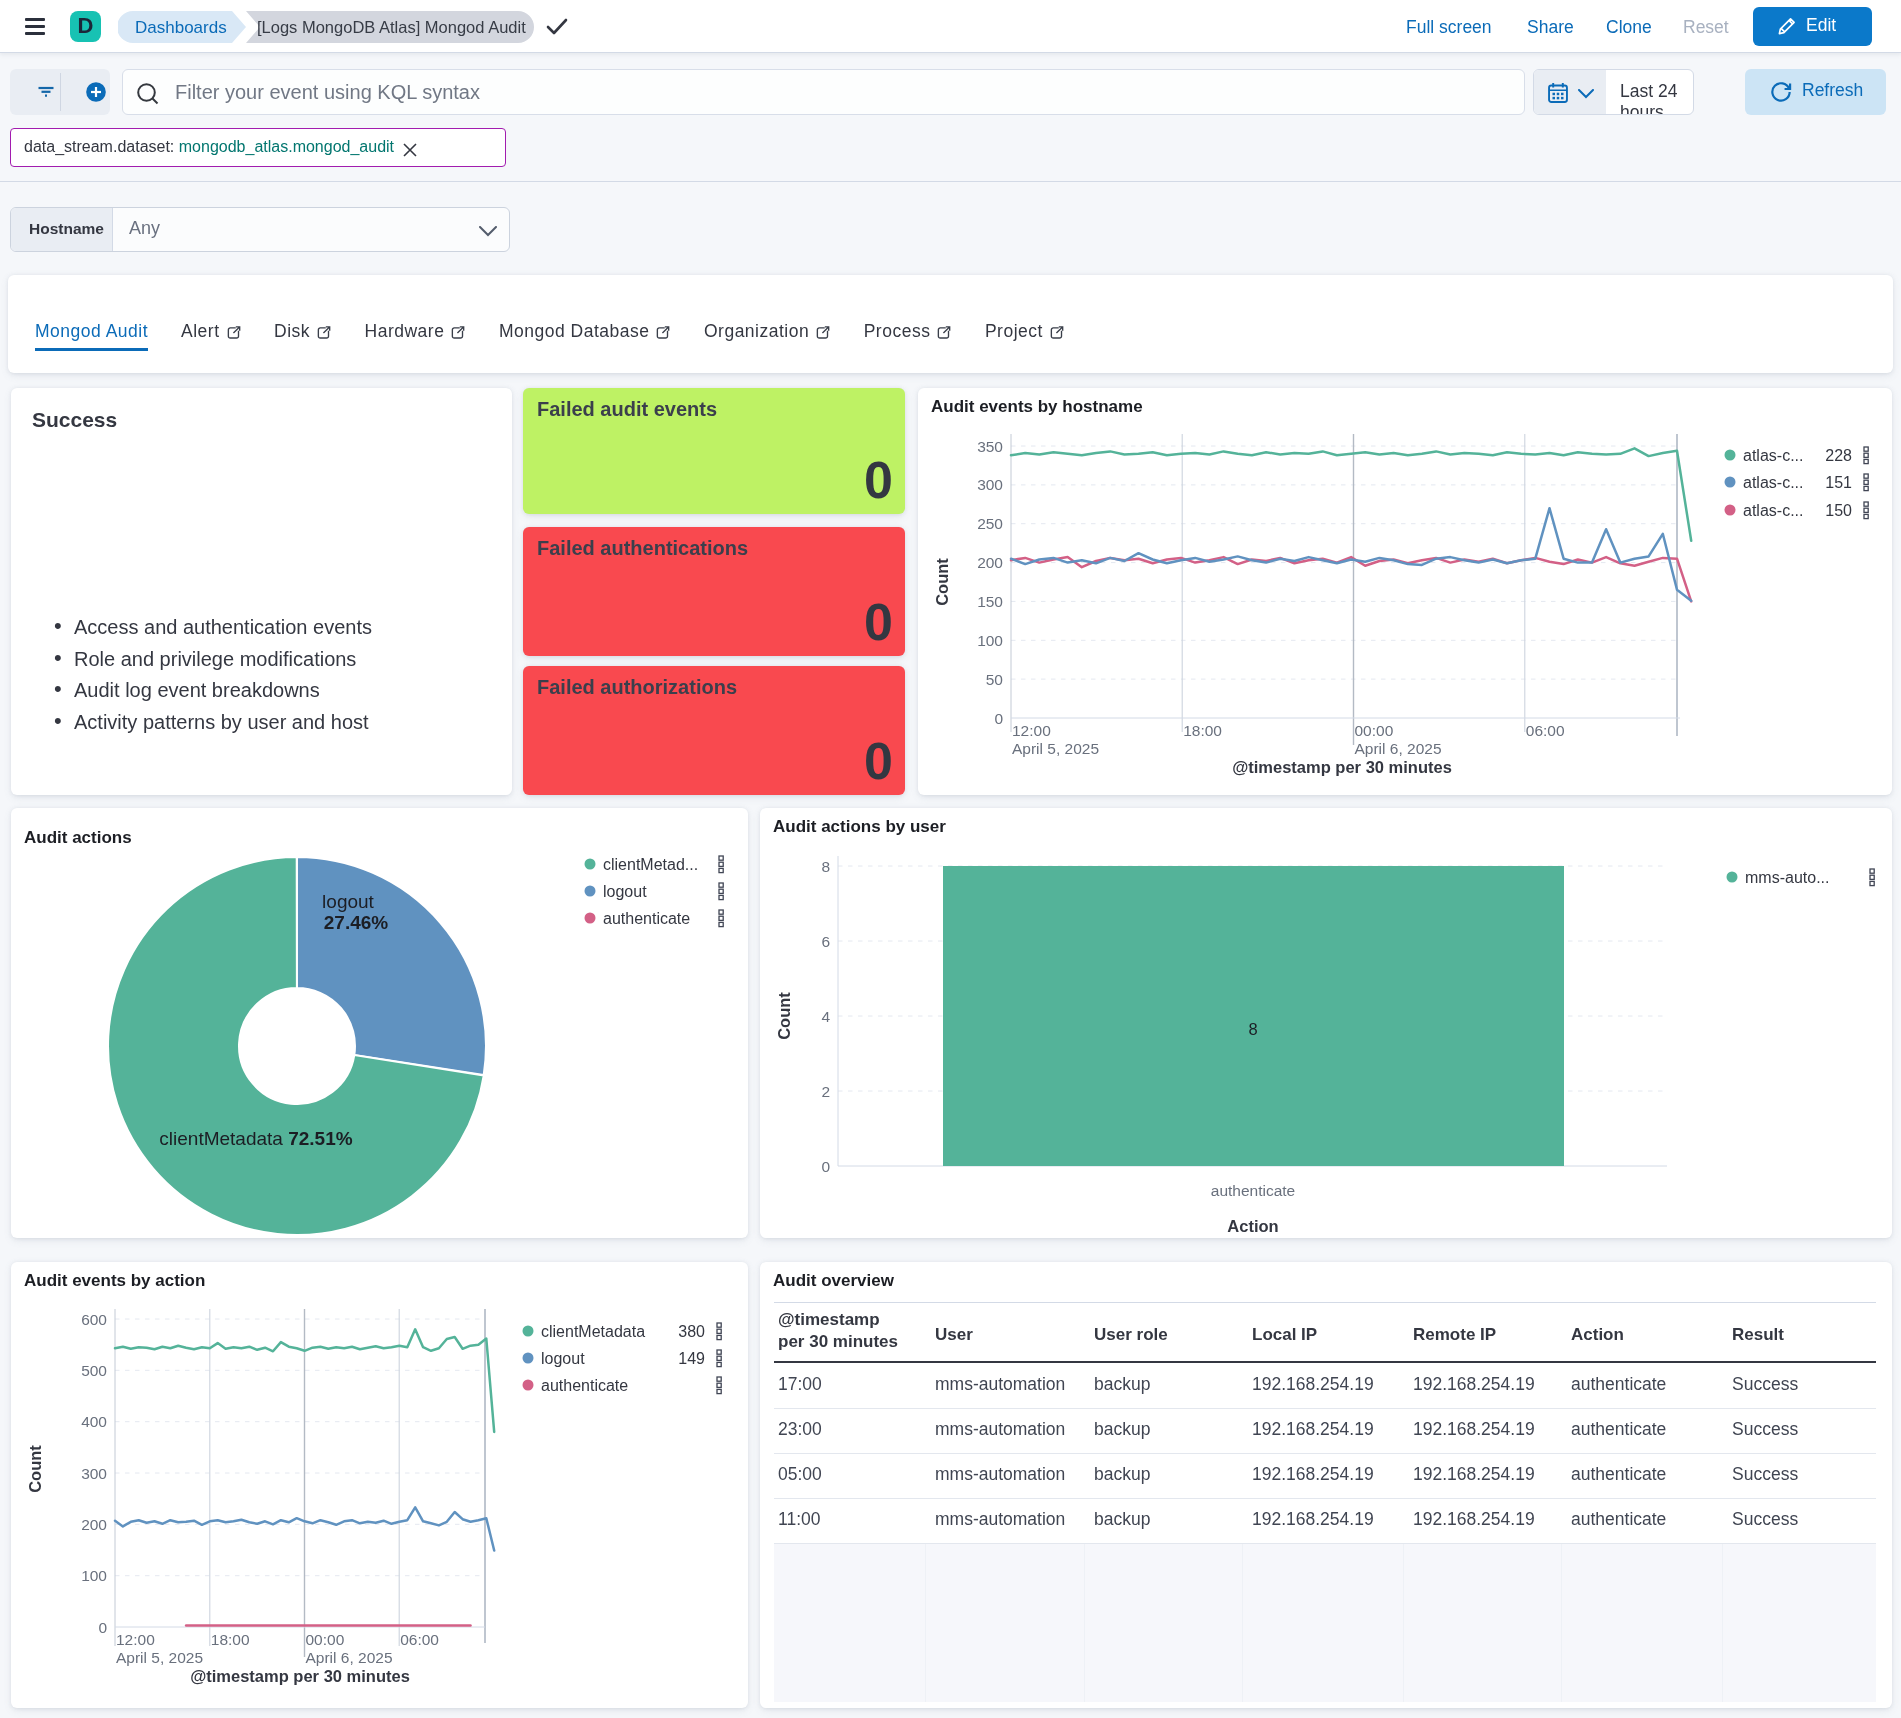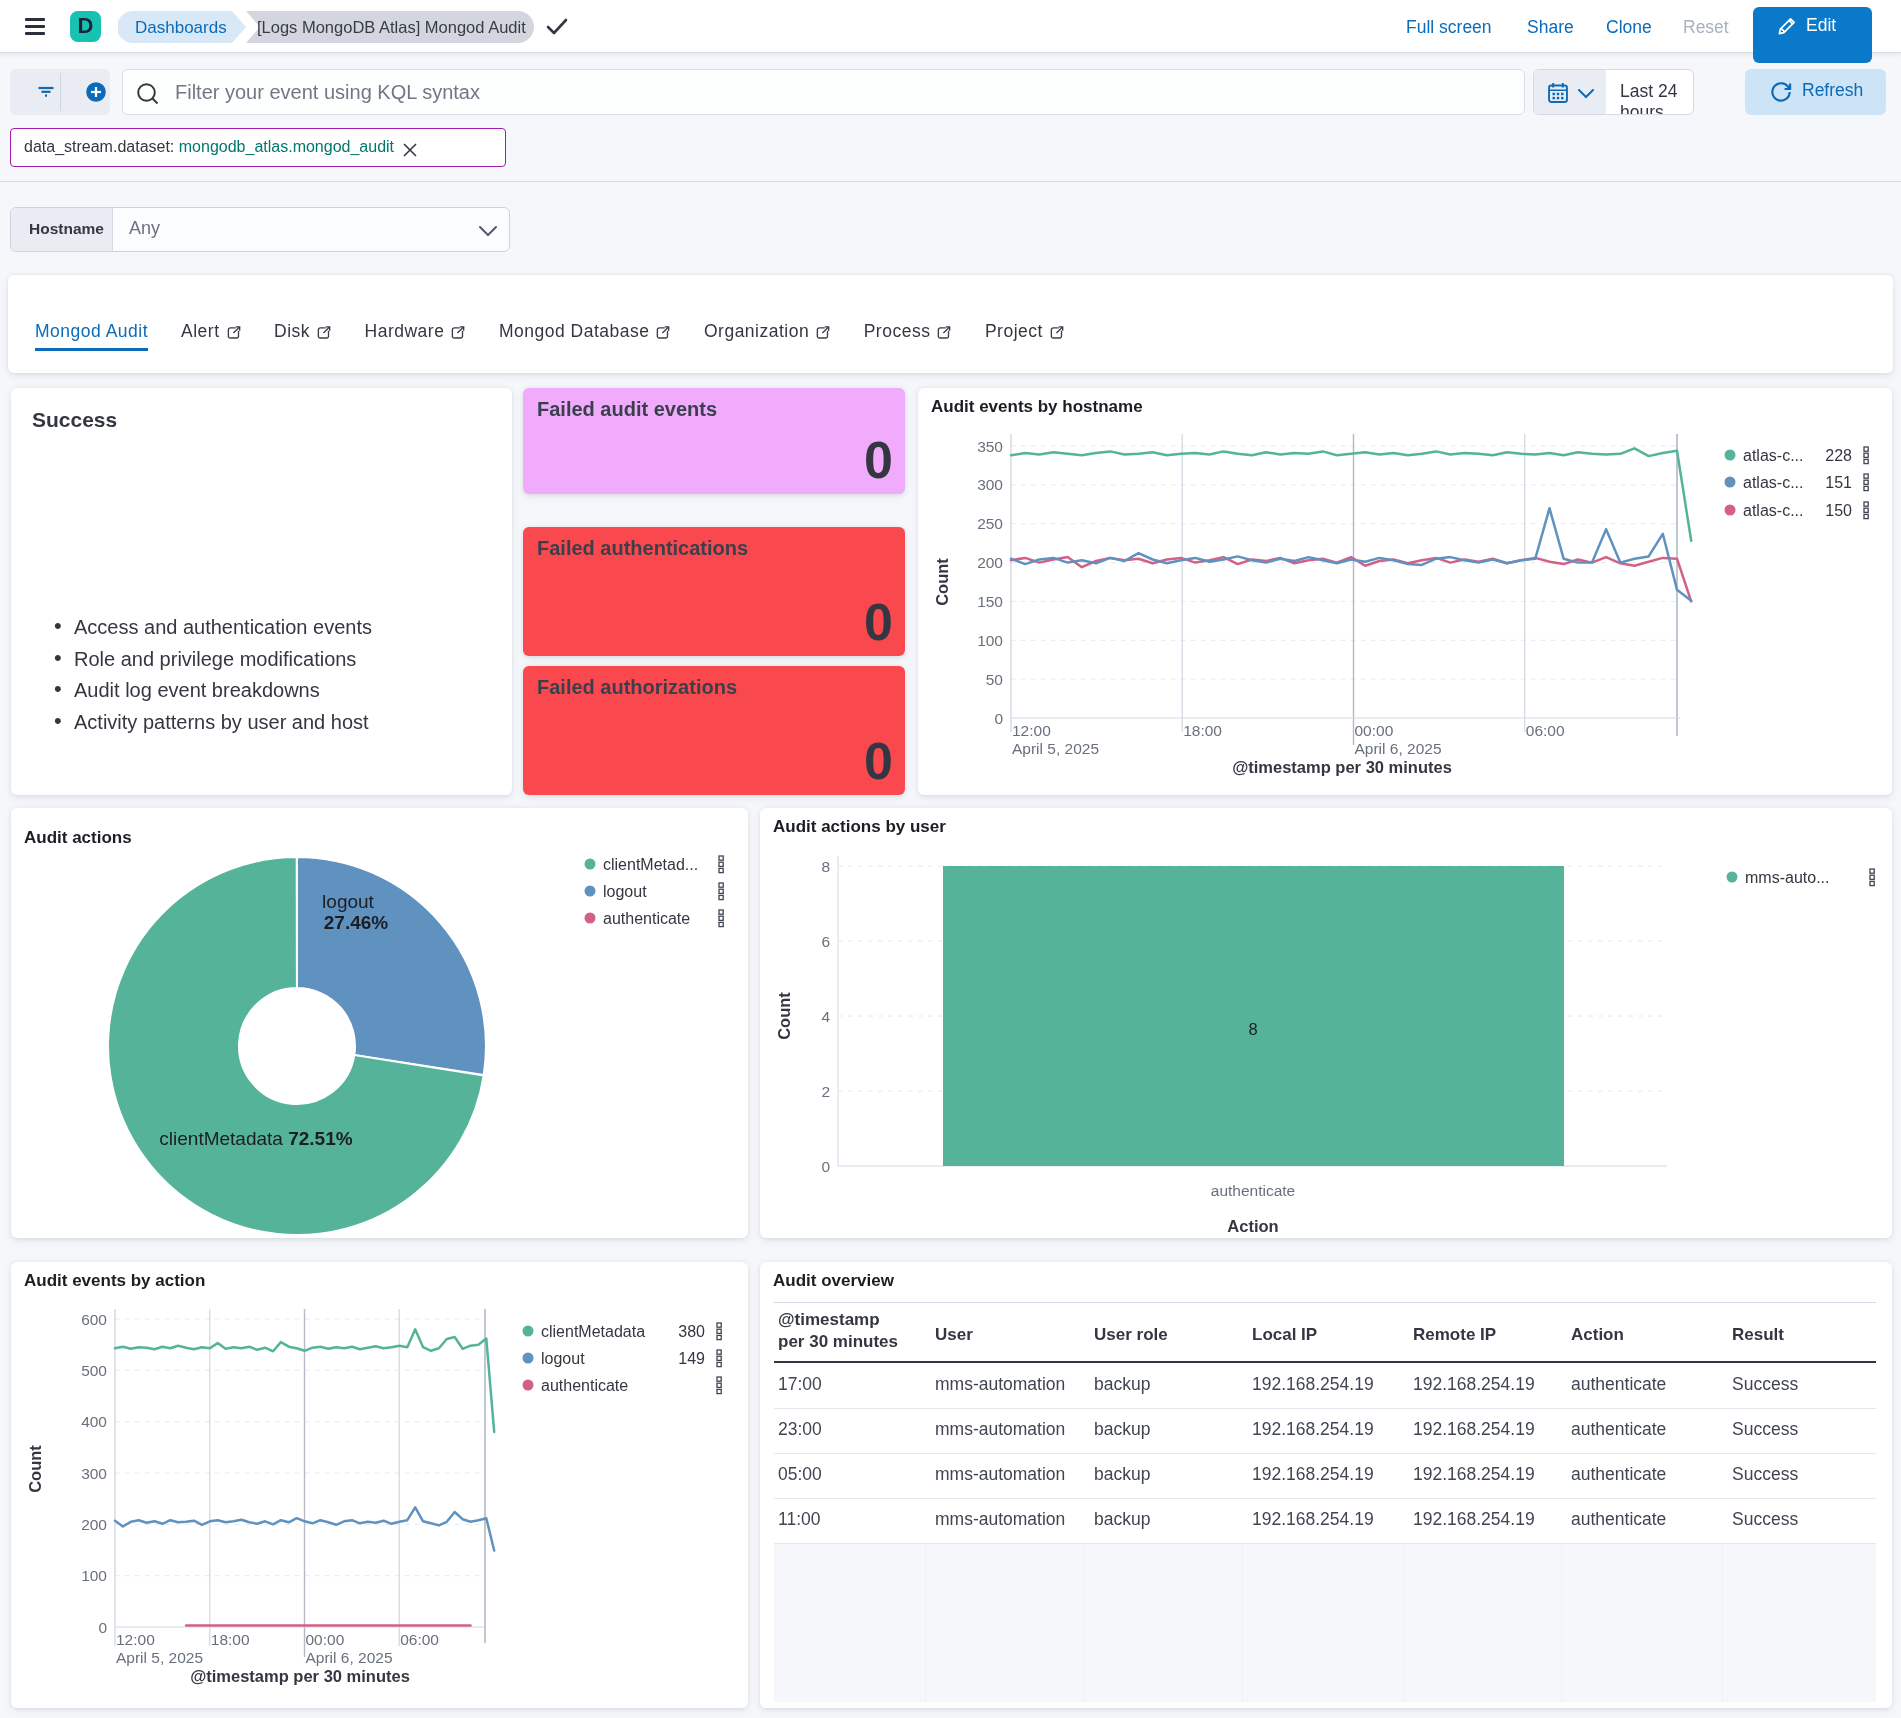--- a/index.html
+++ b/index.html
@@ -17,21 +17,21 @@
       <path d="M128 1 h272 a15.5 15.5 0 0 1 0 32 h-272 l14,-16 Z" fill="#d3d6de"></path>
       <text x="139" y="22.5" font-size="16.5" font-weight="500" fill="#373c46">[Logs MongoDB Atlas] Mongod Audit</text>
     </svg>
   <svg width="26" height="22" style="position:absolute;left:545px;top:16px">
       <path d="M3 11 l6 6 12 -13" fill="none" stroke="#343741" stroke-width="2.6" stroke-linecap="round" stroke-linejoin="round"></path>
     </svg>
   <div style="position:absolute;left:1406px;top:17px;font-size:17.5px;font-weight:500;color:#0b6bb8">Full screen</div>
   <div style="position:absolute;left:1527px;top:17px;font-size:17.5px;font-weight:500;color:#0b6bb8">Share</div>
   <div style="position:absolute;left:1606px;top:17px;font-size:17.5px;font-weight:500;color:#0b6bb8">Clone</div>
   <div style="position:absolute;left:1683px;top:17px;font-size:17.5px;font-weight:500;color:#a8b1c0">Reset</div>
-  <div style="position:absolute;left:1753px;top:7px;width:119px;height:56px;background:#0b79ca;border-radius:6px;color:#fff">
+  <div style="position:absolute;left:1753px;top:7px;width:119px;height:39px;background:#0b79ca;border-radius:6px;color:#fff">
     <svg width="19" height="19" viewBox="0 0 16 16" style="position:absolute;left:24px;top:10px">
         <path d="M11.4 1.6 l3 3 -8.6 8.6 -3.8 0.8 0.8 -3.8 Z M10.1 2.9 l3 3 M3.4 9.6 l3 3" fill="none" stroke="#fff" stroke-width="1.4" stroke-linejoin="round"></path>
       </svg>
     <div style="position:absolute;left:53px;top:8px;font-size:17.5px;font-weight:500">Edit</div>
   </div>
 </div>
 
 <div style="position:absolute;left:10px;top:69px;width:100px;height:46px;background:#e9edf3;border-radius:6px">
   <div style="position:absolute;left:50px;top:4px;width:0;height:38px;border-left:1px solid #cfd6e2"></div>
   <svg width="18" height="12" style="position:absolute;left:27px;top:17px">
@@ -141,21 +141,21 @@
 
 <div style="position:absolute;left:11px;top:388px;width:501px;height:407px;background:#fff;border-radius:6px;box-shadow:0 .9px 4px -1px rgba(109,120,140,.18),0 2.6px 8px -1px rgba(109,120,140,.14);">
     <div style="position:absolute;left:21px;top:20px;font-size:21px;font-weight:bold;color:#343741">Success</div>
     <div style="position:absolute;left:21px;top:224px;font-size:20px;line-height:31.5px;color:#343741">
       <div style="position:relative;padding-left:42px"><span style="position:absolute;left:22px;top:-2px;font-size:22px">•</span>Access and authentication events</div>
       <div style="position:relative;padding-left:42px"><span style="position:absolute;left:22px;top:-2px;font-size:22px">•</span>Role and privilege modifications</div>
       <div style="position:relative;padding-left:42px"><span style="position:absolute;left:22px;top:-2px;font-size:22px">•</span>Audit log event breakdowns</div>
       <div style="position:relative;padding-left:42px"><span style="position:absolute;left:22px;top:-2px;font-size:22px">•</span>Activity patterns by user and host</div>
     </div>
   </div>
-<div style="position:absolute;left:523px;top:388px;width:382px;height:106px;background:#f0abfc;border-radius:6px;box-shadow:0 .9px 4px -1px rgba(109,120,140,.18),0 2.6px 8px -1px rgba(109,120,140,.14);">
+<div style="position:absolute;left:523px;top:388px;width:382px;height:126px;background:#bef264;border-radius:6px;box-shadow:0 .9px 4px -1px rgba(109,120,140,.18),0 2.6px 8px -1px rgba(109,120,140,.14);">
     <div style="position:absolute;left:14px;top:10px;font-size:20px;font-weight:bold;color:#3b3f4c">Failed audit events</div>
     <div style="position:absolute;right:12px;bottom:4px;font-size:52px;font-weight:bold;color:#343741">0</div>
   </div>
 <div style="position:absolute;left:523px;top:527px;width:382px;height:129px;background:#f9494f;border-radius:6px;box-shadow:0 .9px 4px -1px rgba(109,120,140,.18),0 2.6px 8px -1px rgba(109,120,140,.14);">
     <div style="position:absolute;left:14px;top:10px;font-size:20px;font-weight:bold;color:#3b3f4c">Failed authentications</div>
     <div style="position:absolute;right:12px;bottom:4px;font-size:52px;font-weight:bold;color:#343741">0</div>
   </div>
 <div style="position:absolute;left:523px;top:666px;width:382px;height:129px;background:#f9494f;border-radius:6px;box-shadow:0 .9px 4px -1px rgba(109,120,140,.18),0 2.6px 8px -1px rgba(109,120,140,.14);">
     <div style="position:absolute;left:14px;top:10px;font-size:20px;font-weight:bold;color:#3b3f4c">Failed authorizations</div>
     <div style="position:absolute;right:12px;bottom:4px;font-size:52px;font-weight:bold;color:#343741">0</div>

